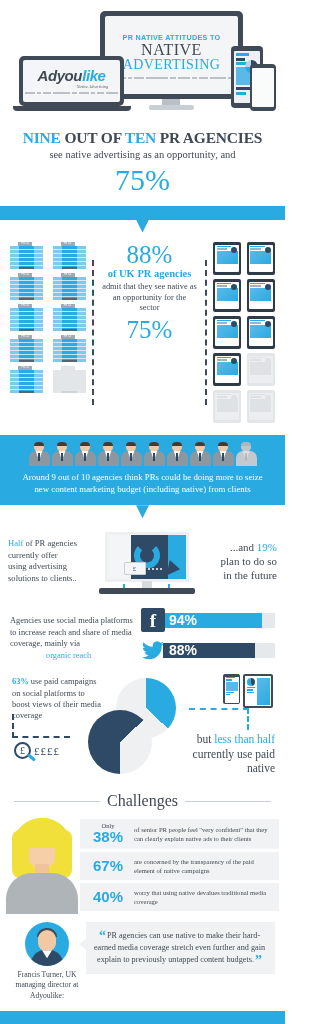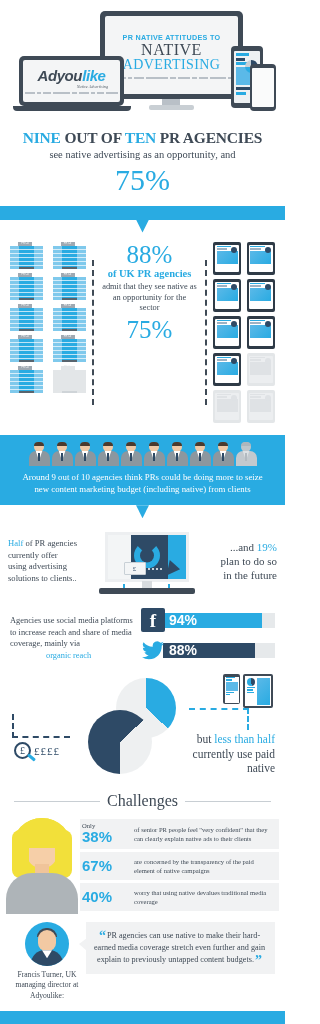--- a/index.html
+++ b/index.html
@@ -375,21 +375,21 @@
   .w-body {
     position: absolute; left: 0; top: 57px; width: 72px; height: 41px;
     background: #aeb4b8; border-radius: 26px 26px 0 0;
   }
 
   .chal-rows { flex: 1; padding-left: 2px; }
   .chal-row {
     display: flex; align-items: center; background: #f1f2f3; margin-bottom: 3px;
     padding: 4px 6px 4px 2px; min-height: 28px;
   }
-  .chal-pctwrap { width: 52px; text-align: left; }
+  .chal-pctwrap { width: 52px; text-align: center; }
   .chal-only { font-family: "Liberation Serif", serif; font-size: 6.6px; color: #3f4a56; line-height: 1; }
   .chal-pct {
     font-family: "Liberation Sans", sans-serif; font-size: 15px; color: #29abe2;
     font-weight: bold; line-height: 1.05;
   }
   .chal-desc {
     flex: 1; font-family: "Liberation Serif", serif; font-size: 6.6px;
     color: #3f4a56; line-height: 1.42;
   }
 
@@ -797,20 +797,21 @@
         <div class="bar-track">
           <div class="bar-fill navy" style="width:82%">
             <span class="bar-label">88%</span>
           </div>
         </div>
       </div>
     </div>
   </div>
 
   <div class="sec4">
+    <div class="sec4-text"><b>63%</b><span> use paid campaigns on social platforms to boost views of their media coverage</span></div>
     <div class="dash-pie-left"></div>
     <div class="pie-light"></div>
     <div class="pie-dark"></div>
     <div class="dash-pie-right"></div>
 
     <div class="devices-mini">
       <div class="mini-phone">
         <div class="s">
             <i style="width:70%"></i>
             <i style="width:45%"></i>

